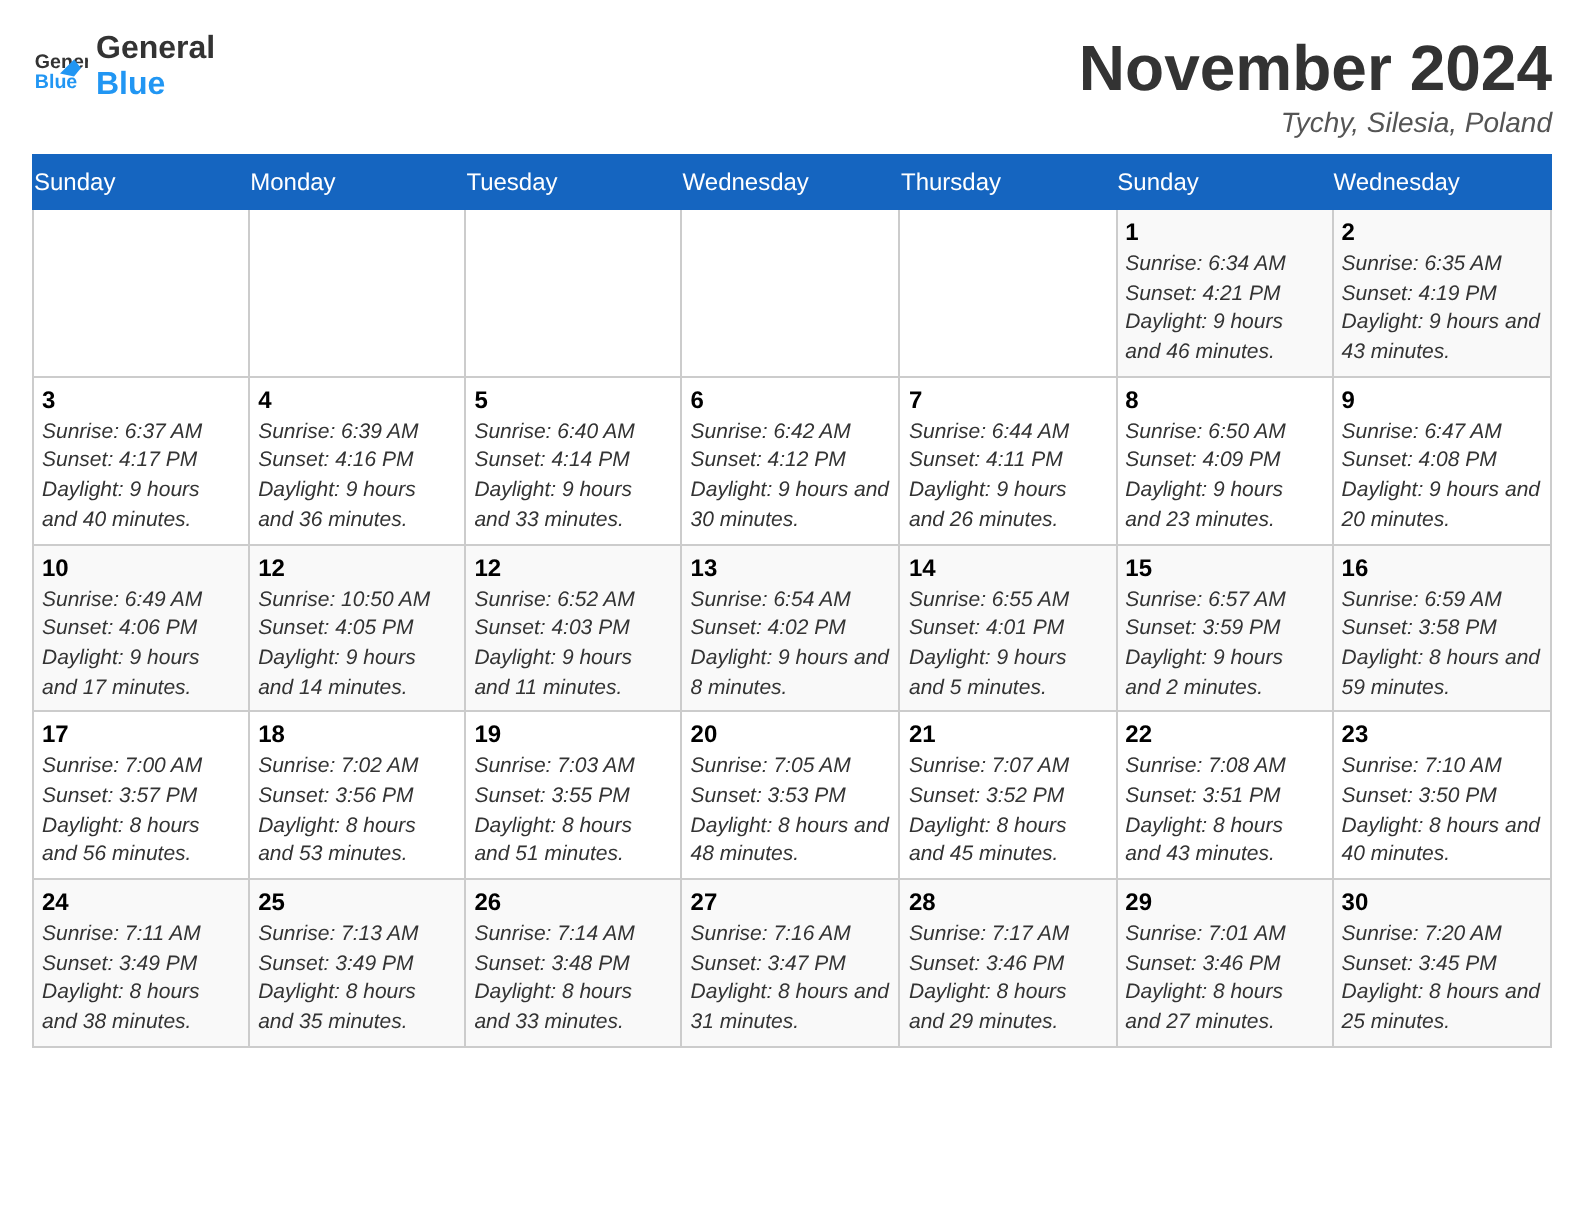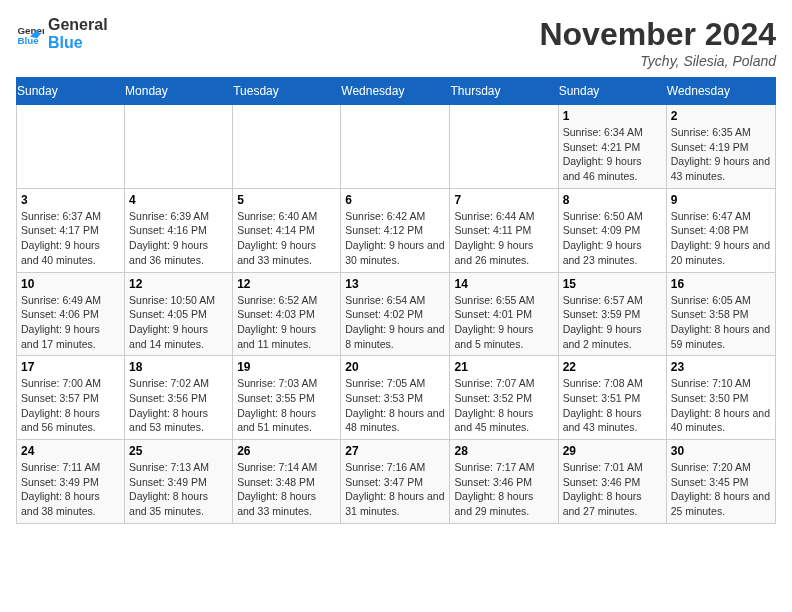--- a/index.html
+++ b/index.html
@@ -68,20 +68,21 @@
     .day-num {
       font-weight: bold;
       font-size: 12px;
       margin-bottom: 2px;
       color: #000;
     }
     .day-info {
       font-size: 10.5px;
       color: #333;
       line-height: 1.4;
+      font-style: italic;
     }
     .empty-cell {
       background: #fff !important;
     }
   </style>
 </head>
 <body>
 
 <div class="header-area">
   <div class="logo">
@@ -209,21 +210,21 @@
 Daylight: 9 hours and 5 minutes.</div>
         </td>
         <td>
           <div class="day-num">15</div>
           <div class="day-info">Sunrise: 6:57 AM
 Sunset: 3:59 PM
 Daylight: 9 hours and 2 minutes.</div>
         </td>
         <td>
           <div class="day-num">16</div>
-          <div class="day-info">Sunrise: 6:05 AM
+          <div class="day-info">Sunrise: 6:59 AM
 Sunset: 3:58 PM
 Daylight: 8 hours and 59 minutes.</div>
         </td>
       </tr>
       <tr>
         <td>
           <div class="day-num">17</div>
           <div class="day-info">Sunrise: 7:00 AM
 Sunset: 3:57 PM
 Daylight: 8 hours and 56 minutes.</div>

